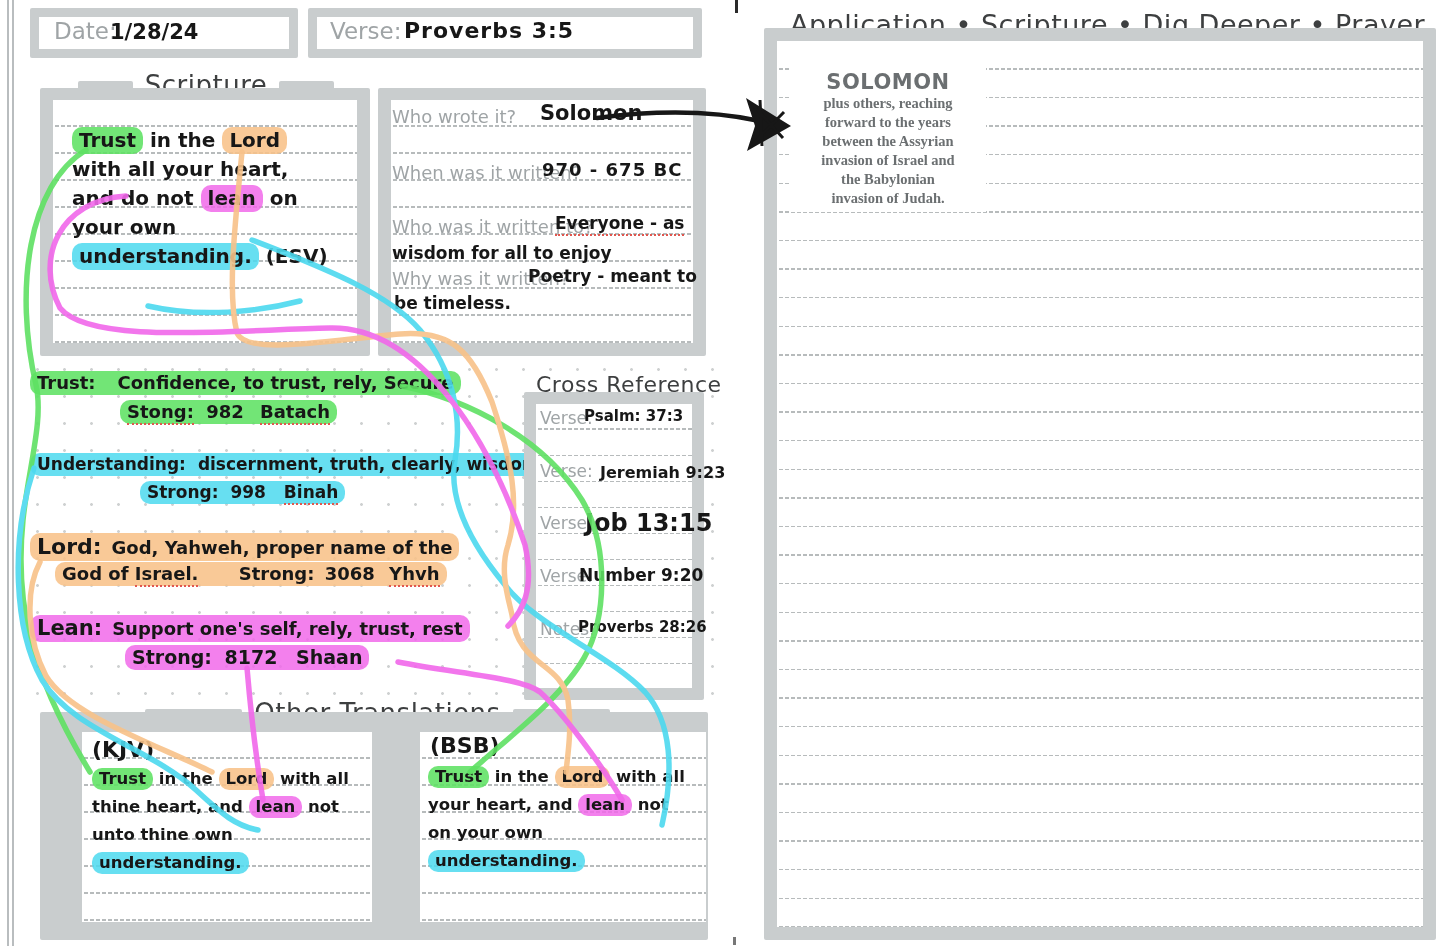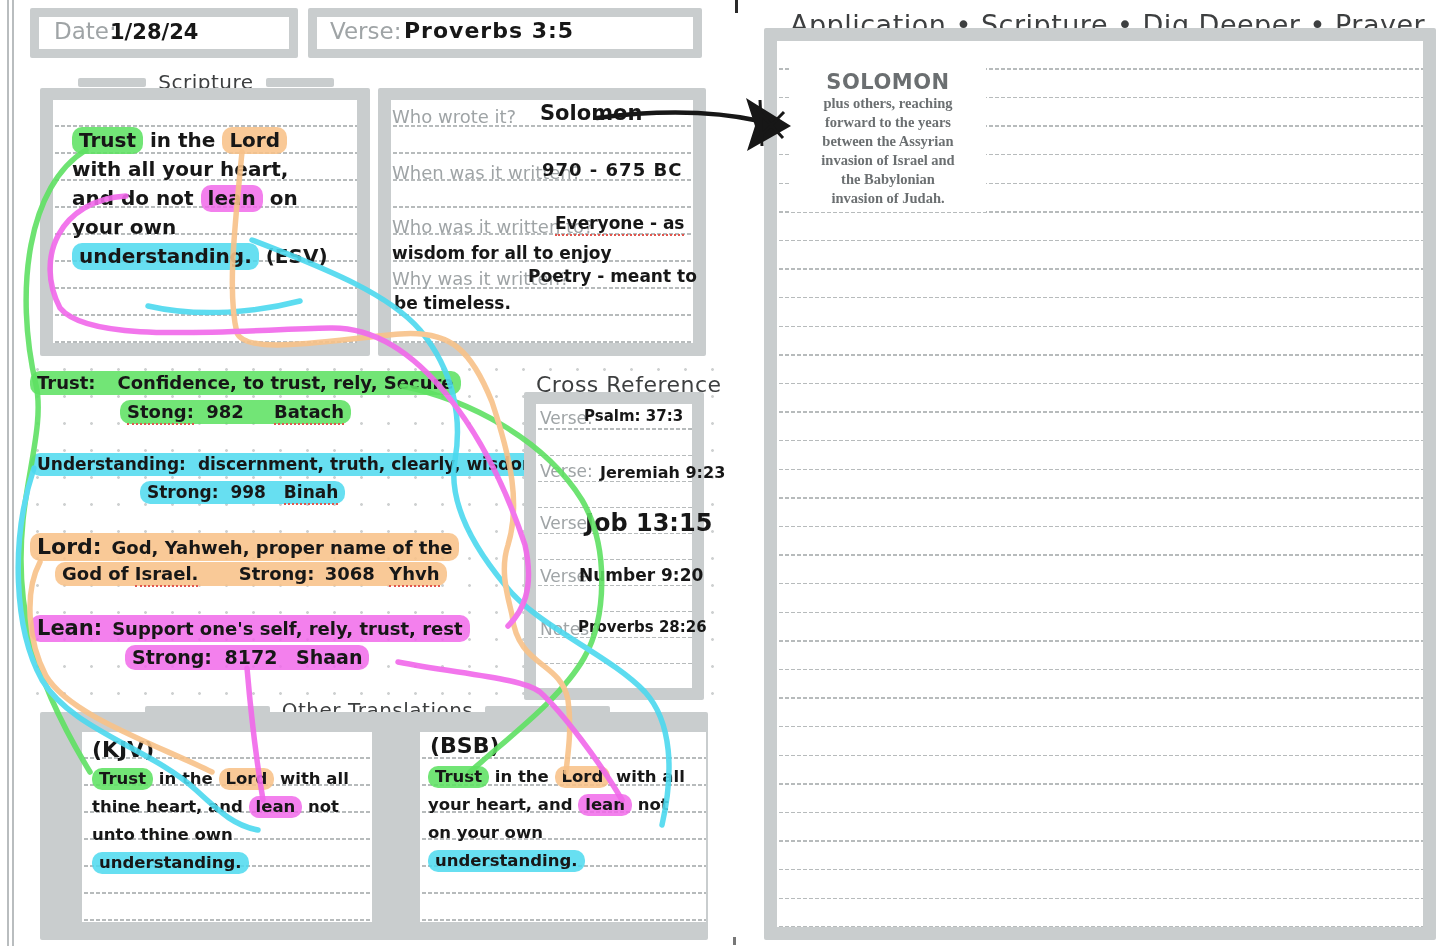--- a/index.html
+++ b/index.html
@@ -12,21 +12,21 @@
       repeating-linear-gradient(90deg,#fff 0 2px,transparent 2px 6px),
       repeating-linear-gradient(180deg,transparent 0 25.5px,#b7bbbc 25.5px 27px);}
   .paper.wide{background-image:
       repeating-linear-gradient(90deg,#fff 0 2px,transparent 2px 6px),
       repeating-linear-gradient(180deg,transparent 0 27.2px,#b7bbbc 27.2px 28.6px);}
   .dotgrid{position:absolute;
     background-image:radial-gradient(circle,#c2c5c6 1.2px,transparent 1.6px);
     background-size:27px 27px;opacity:.8;}
   .sec-head{position:absolute;display:flex;align-items:center;gap:12px;color:#3d3f40;}
   .sec-head .bar{height:9px;background:#c9cdce;flex:1;border-radius:2px;}
-  .sec-head .t{white-space:nowrap;font-size:20px;letter-spacing:.5px;font-weight:400;
+  .sec-head .t{white-space:nowrap;font-size:26px;letter-spacing:.5px;font-weight:400;
                font-family:"DejaVu Sans",sans-serif;}
   .tpl{position:absolute;color:#9fa4a6;font-family:"DejaVu Sans",sans-serif;white-space:nowrap;}
   
   .hw{position:absolute;color:#171717;font-weight:700;font-family:"DejaVu Sans",sans-serif;
       white-space:nowrap;}
   .hw.wrap{white-space:normal;}
   .hl{border-radius:10px;padding:1px 7px 2px;box-decoration-break:clone;
       -webkit-box-decoration-break:clone;}
   .hl-green{background:#5fe163e0;}
   .hl-cyan{background:#4cd9efd9;}
@@ -88,21 +88,21 @@
   <span class="tpl" style="left:392px;top:268px;font-size:18px">Why was it written?</span>
   <span class="hw" style="left:528px;top:266px;font-size:17px">Poetry - meant to</span>
   <span class="hw" style="left:394px;top:293px;font-size:17px">be timeless.</span>
 
   <div class="hw hl hl-green" style="left:30px;top:371px;font-size:18px">
     <span>Trust:</span><span style="margin-left:22px">Confidence, to trust, rely, Secure</span>
   </div>
   <div class="hw hl hl-green" style="left:120px;top:400px;font-size:18px">
     <span class="sq">Stong:</span>
     <span style="margin-left:6px">982</span>
-    <span class="sq" style="margin-left:24px">Batach</span>
+    <span class="sq" style="margin-left:10px">Batach</span>
   </div>
 
   <div class="hw hl hl-cyan" style="left:30px;top:453px;font-size:17px">
     <span>Understanding:</span><span style="margin-left:12px">discernment, truth, clearly, wisdom</span>
   </div>
   <div class="hw hl hl-cyan" style="left:140px;top:481px;font-size:17px">
     <span>Strong:</span>
     <span style="margin-left:6px">998</span>
     <span class="sq" style="margin-left:12px">Binah</span>
   </div>

